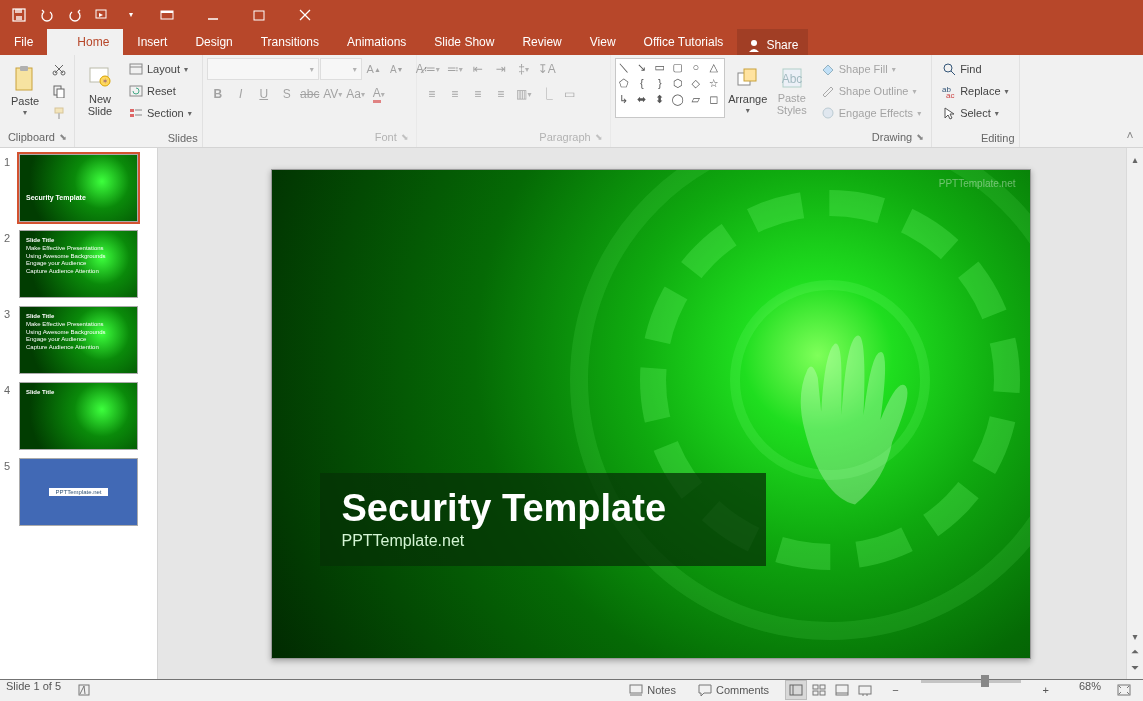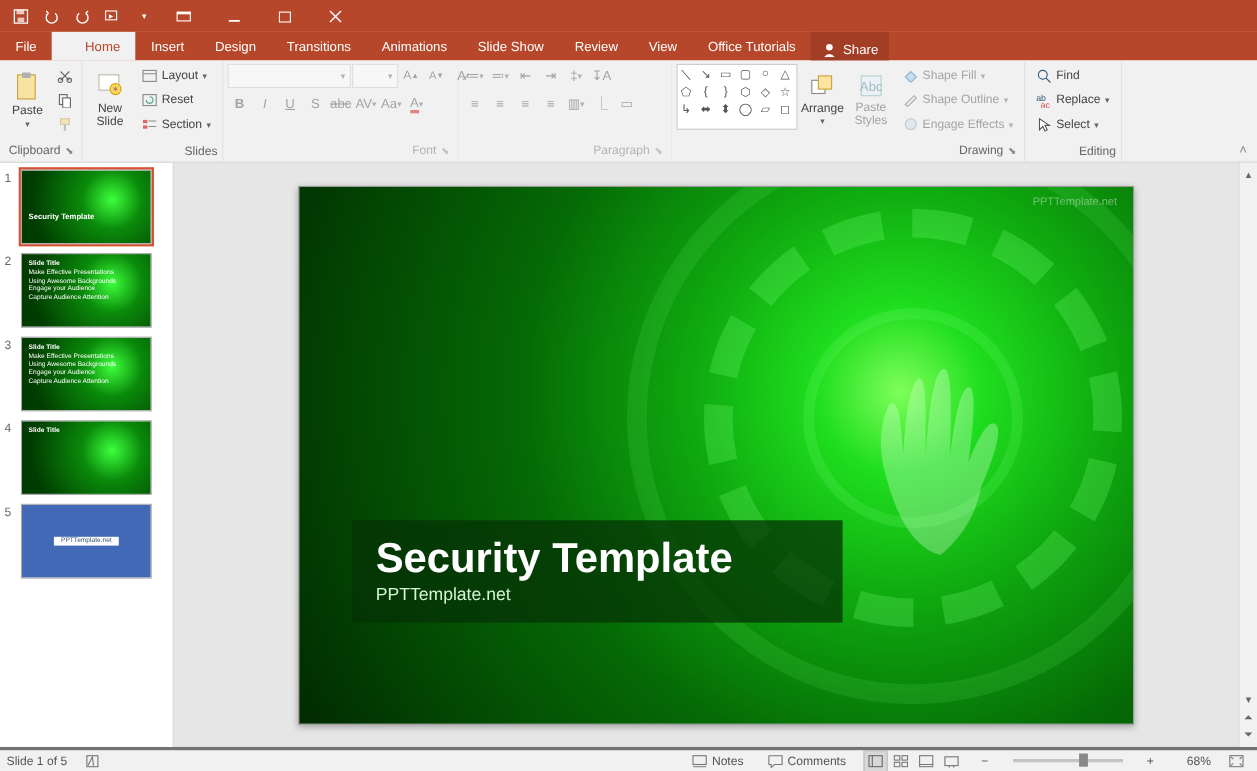--- a/index.html
+++ b/index.html
@@ -60,21 +60,21 @@
 .ring.r1 { inset: 20px; border-width: 18px; border-style: solid; border-color: rgba(120,255,120,.12); }
 .ring.r2 { inset: 90px; border-width: 26px; border-style: dashed; }
 .ring.r3 { inset: 180px; border-width: 10px; border-style: solid; border-color: rgba(120,255,120,.18); }
 .handprint { position: absolute; right: 90px; top: 140px; width: 170px; height: 220px; opacity: .55; }
 .title-banner { position: absolute; left: 48px; bottom: 92px; background: rgba(5,50,5,.75); padding: 14px 100px 16px 22px; }
 .title-banner h1 { color: #fff; font-size: 38px; font-weight: 600; }
 .title-banner p { color: #d4f5d4; font-size: 16px; margin-top: 2px; }
 .watermark { position: absolute; right: 14px; top: 8px; color: rgba(255,255,255,.4); font-size: 10px; }
 
 
-.statusbar { height: 22px; background: #f1f1f1; border-top: 3px solid #737373; display: flex; align-items: center; font-size: 11px; color: #555; padding: 0 6px; gap: 10px; }
+.statusbar { height: 22px; background: #f1f1f1; border-top: 1px solid #737373; display: flex; font-size: 11px; color: #555; padding: 0 6px; gap: 10px; }
 .statusbar .spacer { flex: 1; }
 .sbtn { display: flex; align-items: center; gap: 4px; padding: 0 6px; height: 20px; cursor: pointer; }
 .viewbtns { display: flex; gap: 1px; }
 .viewbtns .vb { width: 22px; height: 20px; display: flex; align-items: center; justify-content: center; cursor: pointer; }
 .viewbtns .vb.active { background: #d8d8d8; border: 1px solid #bdbdbd; }
 .zoom-slider { width: 100px; height: 3px; background: #c4c4c4; position: relative; margin: 0 6px; }
 .zoom-slider .thumb-s { position: absolute; width: 8px; height: 12px; background: #888; top: -5px; left: 60%; }
 .dropdown-caret { font-size: 8px; color: #666; }
 
 svg { display: block; }

